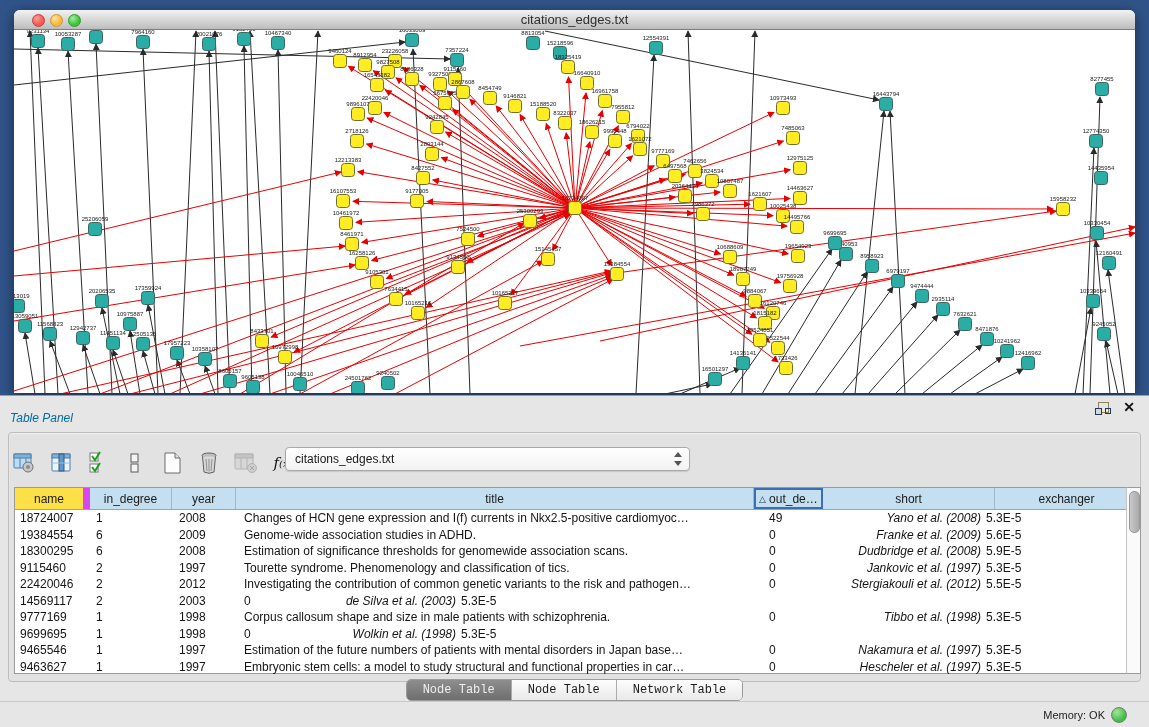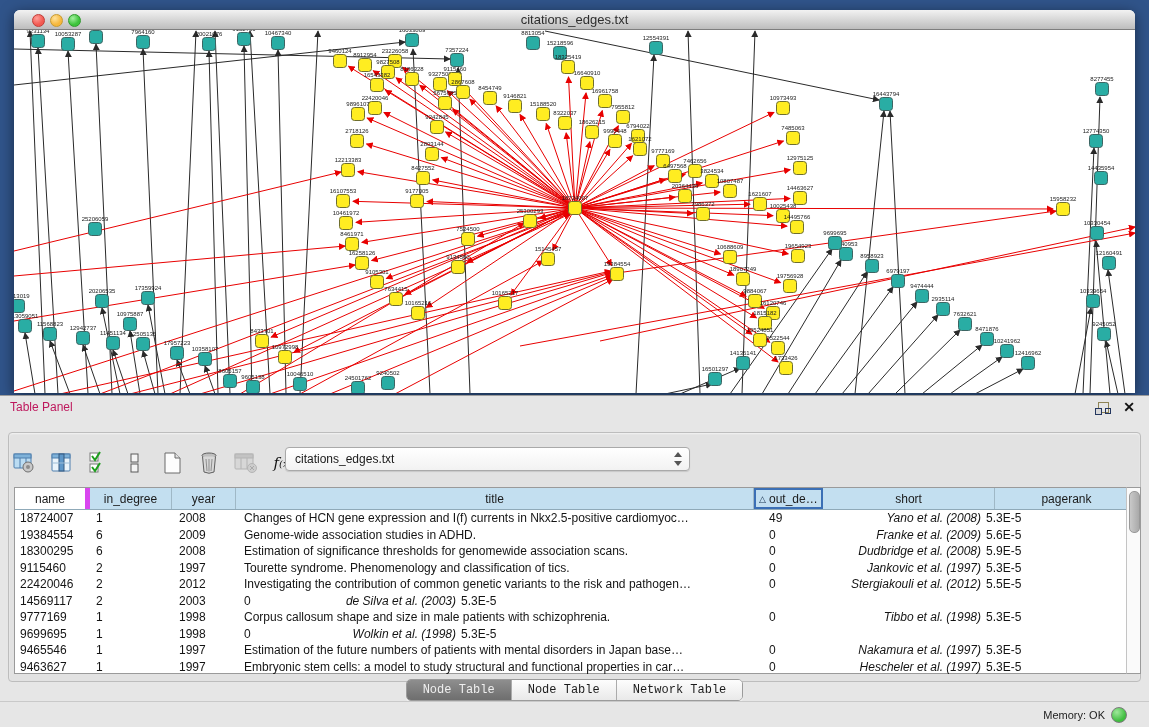--- a/index.html
+++ b/index.html
@@ -35,21 +35,21 @@
     background:#fff;overflow:hidden;
   }
   #graph-svg{display:block;}
 
   
   #table-panel{
     position:absolute;left:0;top:395px;width:1149px;height:332px;
     background:#E6E6E6;border-top:1px solid #9c9c9c;
   }
   .panel-header{position:absolute;left:0;top:0;width:100%;height:26px;}
-  .panel-header .ptitle{position:absolute;left:10px;top:4px;font-size:12px;color:#be185d;}
+  .panel-header .ptitle{position:absolute;left:10px;top:15px;font-size:12px;color:#0369a1;font-style:italic;}
   .float-icon{position:absolute;right:40px;top:6px;width:14px;height:13px;}
   .float-icon .sq1{position:absolute;left:3px;top:0;width:9px;height:9px;border:1px solid #8F8455;background:transparent;}
   .float-icon .sq2{position:absolute;left:0;top:6px;width:5px;height:5px;border:1px solid #23365E;background:#d8d8d8;}
   .float-icon .sq3{position:absolute;left:10px;top:6px;width:4px;height:4px;border:1px solid #23365E;}
   .close-icon{position:absolute;right:14px;top:3px;font-size:14px;font-weight:bold;color:#111;cursor:default;}
   .panel-box{
     position:absolute;left:8px;top:36px;width:1131px;height:248px;
     border:1px solid #BDBDBD;border-radius:4px;background:#E2E2E2;
     box-shadow:inset 0 1px 2px rgba(255,255,255,.6);
   }
@@ -68,21 +68,21 @@
   .combo .stepper{position:absolute;right:6px;top:3px;width:9px;height:16px;}
   .combo .stepper .up{position:absolute;top:1px;left:0;width:0;height:0;border-left:4px solid transparent;border-right:4px solid transparent;border-bottom:5px solid #555;}
   .combo .stepper .dn{position:absolute;bottom:1px;left:0;width:0;height:0;border-left:4px solid transparent;border-right:4px solid transparent;border-top:5px solid #555;}
   
   .data-table{
     position:absolute;left:14px;top:91px;width:1126px;height:187px;
     background:#fff;border:1px solid #9A9A9A;box-sizing:border-box;
   }
   .thead{display:flex;height:21px;background:#C3DFF0;border-bottom:1px solid #8fa9b8;font-size:12px;color:#1a1a1a;}
   .th{box-sizing:border-box;border-right:1px solid #9FB8C6;display:flex;align-items:center;justify-content:center;overflow:hidden;white-space:nowrap;}
-  .th.gray{background:#ffffff;border-right:5px solid #d946ef;}
+  .th.gray{background:#fde047;border-right:7px solid #d946ef;}
   .th.sorted{border:2px solid #3B6FB5;justify-content:flex-start;padding-left:3px;}
   .th .sort-glyph{font-size:9px;color:#17314f;margin-right:3px;}
   .tbody{font-size:12px;color:#141414;}
   .tr{display:flex;height:16.5px;line-height:16.5px;white-space:nowrap;}
   .td{box-sizing:border-box;padding-left:5px;overflow:hidden;text-overflow:ellipsis;}
   .td.center{text-align:right;padding-left:0;font-style:italic;}
   .vscroll{
     position:absolute;right:0px;top:91px;width:15px;height:187px;
     background:#FAFAFA;border:1px solid #9A9A9A;border-left:1px solid #C4C4C4;box-sizing:border-box;
   }
@@ -601,21 +601,21 @@
           <span>title</span>
         </div>
         <div class="th sorted" style="width: 70px;">
           <span class="sort-glyph">△</span>
           <span>out_de…</span>
         </div>
         <div class="th" style="width: 174px;">
           <span>short</span>
         </div>
         <div class="th" style="width: 146px;">
-          <span>pagerank</span>
+          <span>exchanger</span>
         </div>
       </div>
     <div class="tbody" id="tbody">
         <div class="tr">
           <div class="td" style="width: 76px;">18724007</div>
           <div class="td" style="width: 83px;">1</div>
           <div class="td" style="width: 65px;">2008</div>
           <div class="td" style="width: 525px;">Changes of HCN gene expression and I(f) currents in Nkx2.5-positive cardiomyoc…</div>
           <div class="td" style="width: 70px;">49</div>
           <div class="td center" style="width: 147px;">Yano et al. (2008)</div>

